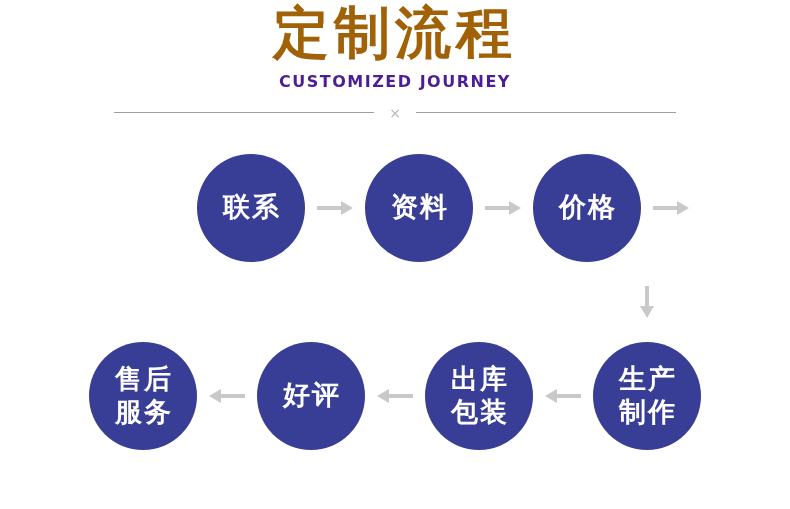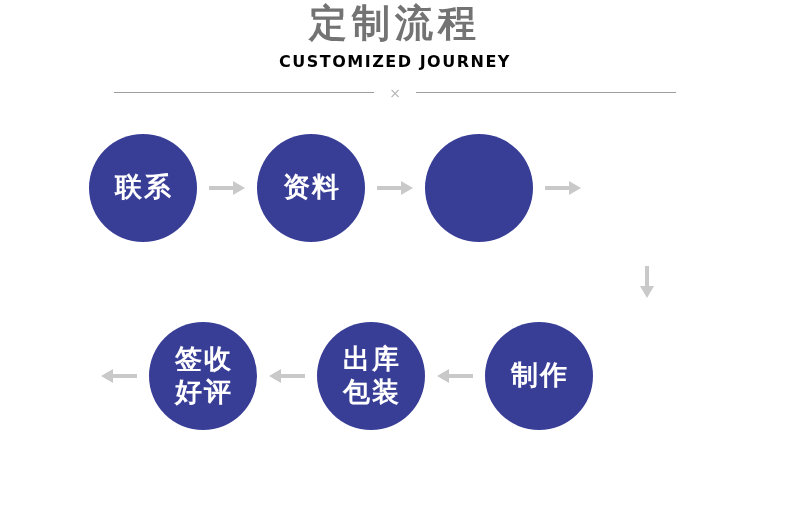--- a/index.html
+++ b/index.html
@@ -16,33 +16,33 @@
     background: #ffffff;
     overflow: hidden;
   }
   
   .header {
     text-align: center;
     padding-top: 2px;
   }
   .title {
     margin: 0;
-    font-size: 38px;
+    font-size: 56px;
     line-height: 1.12;
     font-weight: 900;
     letter-spacing: 5px;
-    color: #737373;
+    color: #a16207;
   }
   .subtitle {
     margin-top: 9px;
     font-size: 16px;
     line-height: 1;
     font-weight: 700;
     letter-spacing: 1.5px;
-    color: #000000;
+    color: #4c1d95;
   }
   
   .divider {
     width: 562px;
     margin: 15px auto 0 auto;
     display: flex;
     align-items: center;
     height: 16px;
   }
   .divider .line {
@@ -57,20 +57,21 @@
     color: #b5b5b5;
   }
   
   .flow {
     width: 612px;
     margin: 33px auto 0 auto;
   }
   .flow-row {
     display: flex;
     align-items: center;
+    justify-content: flex-end;
   }
   .gap-row {
     height: 80px;
     align-items: center;
   }
   .circle {
     width: 108px;
     height: 108px;
     border-radius: 50%;
     background: #383d96;
@@ -136,20 +137,21 @@
       <div class="circle">
         <span>资料</span>
       </div>
       <div class="arrow-cell">
         <svg class="arrow-svg" width="36" height="18" viewBox="0 0 36 18">
           <line x1="0" y1="9" x2="26" y2="9" stroke="#c9c9c9" stroke-width="4"></line>
           <polygon points="24,2 36,9 24,16" fill="#c9c9c9"></polygon>
         </svg>
       </div>
       <div class="circle">
+        <span>价格</span>
       </div>
       <div class="arrow-cell">
         <svg class="arrow-svg" width="36" height="18" viewBox="0 0 36 18">
           <line x1="0" y1="9" x2="26" y2="9" stroke="#c9c9c9" stroke-width="4"></line>
           <polygon points="24,2 36,9 24,16" fill="#c9c9c9"></polygon>
         </svg>
       </div>
     </div>
 
     <div class="flow-row gap-row">
@@ -161,45 +163,49 @@
       <div class="arrow-cell"></div>
       <div class="spacer-cell">
         <svg class="arrow-svg" width="18" height="32" viewBox="0 0 18 32">
           <line x1="9" y1="0" x2="9" y2="22" stroke="#c9c9c9" stroke-width="4"></line>
           <polygon points="2,20 9,32 16,20" fill="#c9c9c9"></polygon>
         </svg>
       </div>
     </div>
 
     <div class="flow-row">
+      <div class="circle">
+        <span>售后</span>
+        <span>服务</span>
+      </div>
       <div class="arrow-cell">
         <svg class="arrow-svg" width="36" height="18" viewBox="0 0 36 18">
           <line x1="36" y1="9" x2="10" y2="9" stroke="#c9c9c9" stroke-width="4"></line>
           <polygon points="12,2 0,9 12,16" fill="#c9c9c9"></polygon>
         </svg>
       </div>
       <div class="circle">
-        <span>签收</span>
         <span>好评</span>
       </div>
       <div class="arrow-cell">
         <svg class="arrow-svg" width="36" height="18" viewBox="0 0 36 18">
           <line x1="36" y1="9" x2="10" y2="9" stroke="#c9c9c9" stroke-width="4"></line>
           <polygon points="12,2 0,9 12,16" fill="#c9c9c9"></polygon>
         </svg>
       </div>
       <div class="circle">
         <span>出库</span>
         <span>包装</span>
       </div>
       <div class="arrow-cell">
         <svg class="arrow-svg" width="36" height="18" viewBox="0 0 36 18">
           <line x1="36" y1="9" x2="10" y2="9" stroke="#c9c9c9" stroke-width="4"></line>
           <polygon points="12,2 0,9 12,16" fill="#c9c9c9"></polygon>
         </svg>
       </div>
       <div class="circle">
+        <span>生产</span>
         <span>制作</span>
       </div>
     </div>
 
   </div>
 </div>
 
 </body></html>

